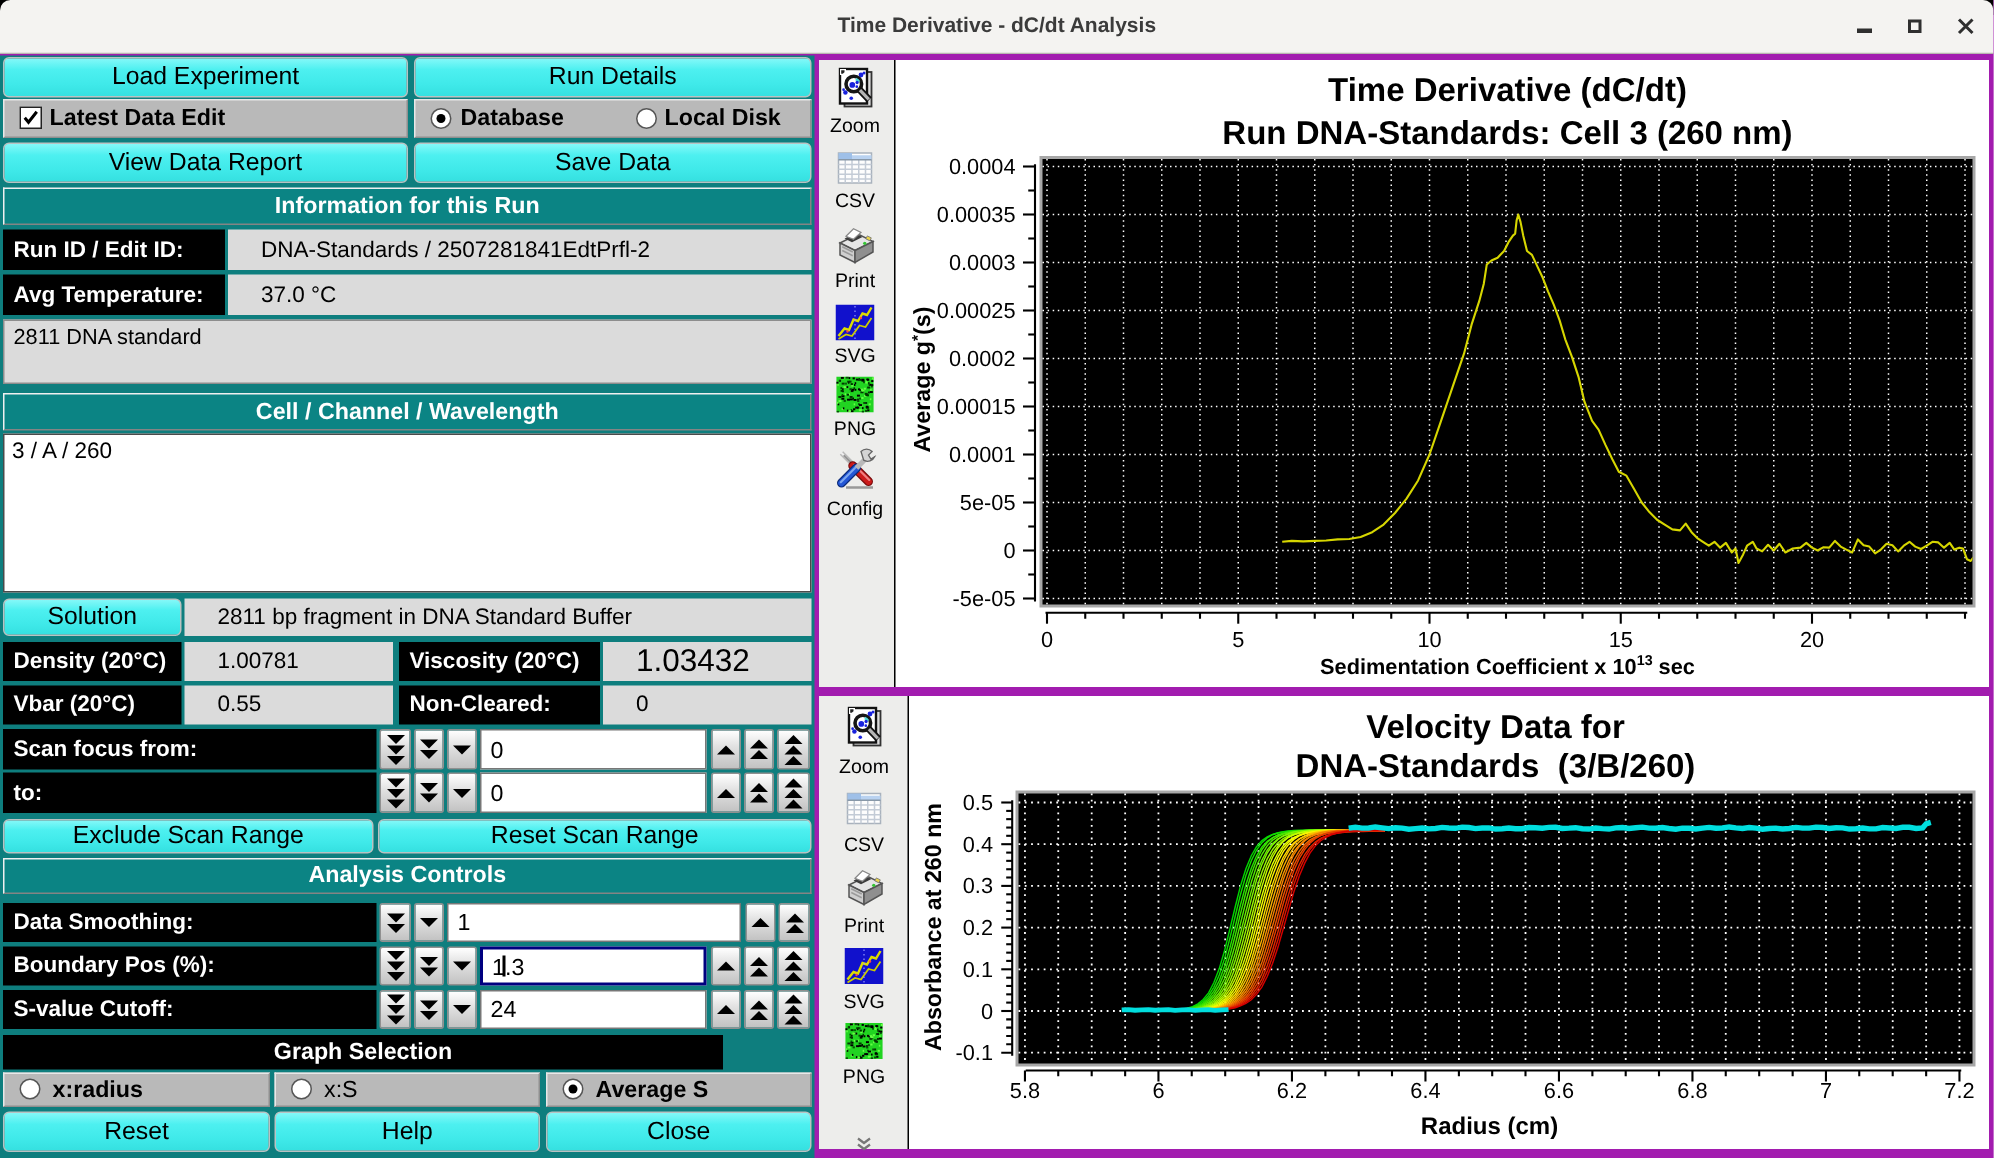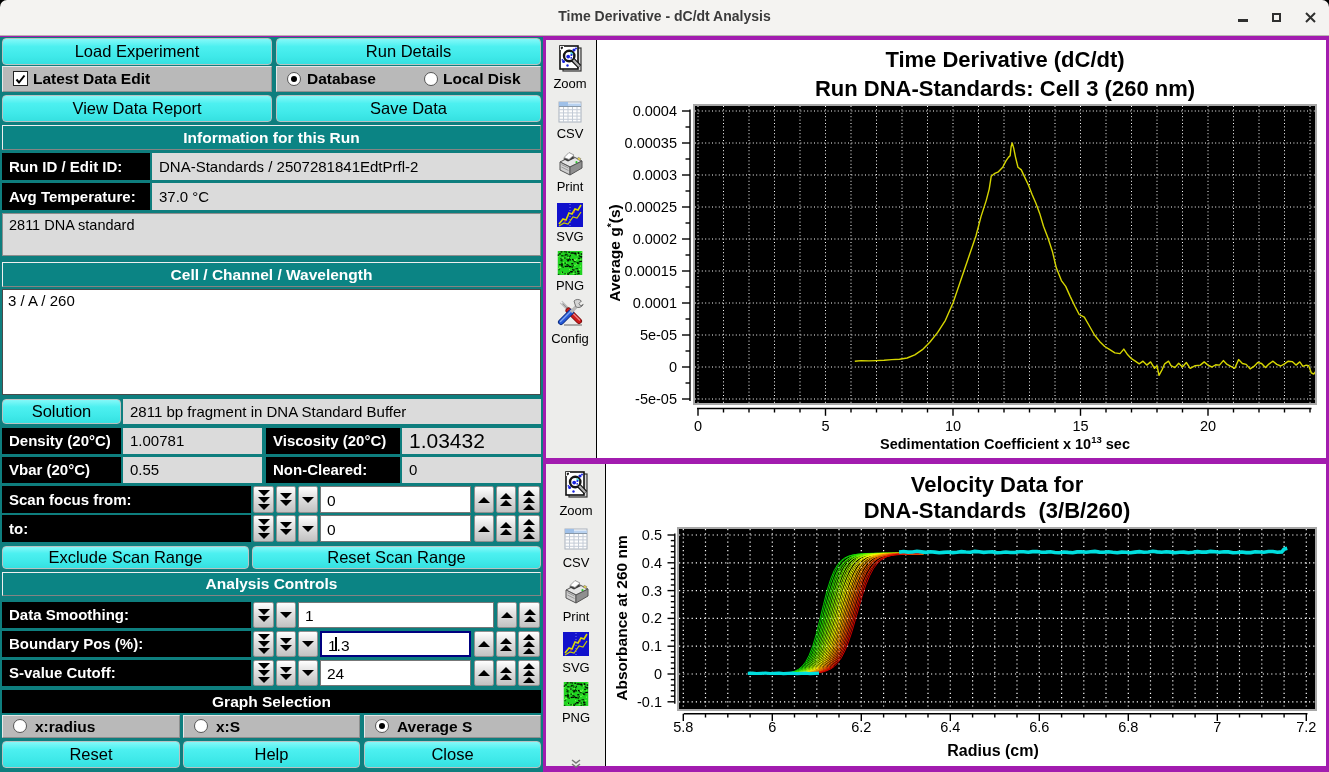--- a/index.html
+++ b/index.html
@@ -11,21 +11,21 @@
 #leftpanel { position:absolute; left:0; top:37px; width:543px; height:735px; background:#0e7e7e; }
 #lprows { position:absolute; left:0; top:0; width:543px; height:772px; }
 #boxtop { position:absolute; left:546px; top:40px; width:780px; height:418px; background:#fff; }
 #boxbot { position:absolute; left:546px; top:464px; width:780px; height:302px; background:#fff; }
 .strip { position:absolute; top:0; bottom:0; left:0; background:#ededeb; }
 .cbtn { position:absolute; text-align:center; color:#000;
   background:linear-gradient(180deg,#84f8f8 0%,#4df0f0 30%,#3fe9e9 70%,#35e0e0 100%);
   border:1.5px solid #b9c2c2; border-radius:4px; }
 .blk { position:absolute; background:#000; color:#fff; font-weight:bold; padding-left:7px; white-space:nowrap; }
 .blkbar { position:absolute; background:#000; color:#fff; font-weight:bold; text-align:center; font-size:15.5px; }
-.gf { position:absolute; background:#dbdbdb; color:#000; padding-left:7px; white-space:nowrap; overflow:hidden; }
+.gf { position:absolute; background:#dbdbdb; color:#000; padding-left:22px; white-space:nowrap; overflow:hidden; }
 .hdr { position:absolute; background:#0b8484; color:#fff; font-weight:bold; text-align:center;
   font-size:15.5px; border-top:1.5px solid #efefef; border-left:1.5px solid #efefef; border-bottom:1.5px solid #848484; border-right:1.5px solid #848484; }
 .gband { position:absolute; background:#b9b9b9; border-top:1px solid #e8e8e8; border-left:1px solid #e8e8e8; border-bottom:1px solid #8f8f8f; border-right:1px solid #8f8f8f; }
 .ta { position:absolute; background:#dbdbdb; font-size:14.5px; border:1px solid #8d8d8d; }
 .lb { position:absolute; background:#fff; border:1px solid #4a4a4a; font-size:15px; padding-top:1px; }
 .li { height:20px; line-height:20px; padding-left:5px; color:#000; }
 .li.sel { background:#000080; color:#fff; }
 .spb { position:absolute; background:linear-gradient(180deg,#ffffff 0%,#e3e3e3 40%,#c2c2c2 100%);
   border:1px solid #909090; border-radius:2px; display:flex; align-items:center; justify-content:center; }
 .tricol { display:flex; flex-direction:column; gap:1px; }
@@ -261,28 +261,28 @@
           <span class="tri up"></span>
         </span>
       </div>
 <div class="spb" style="left:518px;top:660px;width:22px;height:26px">
         <span class="tricol">
           <span class="tri up"></span>
           <span class="tri up"></span>
           <span class="tri up"></span>
         </span>
       </div>
-<div class="blkbar" style="left:2px;top:690px;width:539px;height:23px;line-height:23px">Graph Selection</div>
+<div class="blkbar" style="left:2px;top:690px;width:480px;height:23px;line-height:23px">Graph Selection</div>
 <div class="gband" style="left:2px;top:715px;width:178px;height:23px"></div>
 <div class="gband" style="left:183px;top:715px;width:177px;height:23px"></div>
 <div class="gband" style="left:364px;top:715px;width:177px;height:23px"></div>
 <div class="rb" style="left:13px;top:719px"></div>
 <div style="position:absolute;left:35px;top:718px;font-size:15.5px;font-weight:bold;color:#000;white-space:nowrap">x:radius</div>
 <div class="rb" style="left:194px;top:719px"></div>
-<div style="position:absolute;left:216px;top:718px;font-size:15.5px;font-weight:bold;color:#000;white-space:nowrap">x:S</div>
+<div style="position:absolute;left:216px;top:718px;font-size:15.5px;font-weight:normal;color:#000;white-space:nowrap">x:S</div>
 <div class="rb" style="left:375px;top:719px">
         <span class="rdot"></span>
       </div>
 <div style="position:absolute;left:397px;top:718px;font-size:15.5px;font-weight:bold;color:#000;white-space:nowrap">Average S</div>
 <div class="cbtn" style="left:2px;top:741px;width:178px;height:27px;line-height:25px;font-size:16.5px">Reset</div>
 <div class="cbtn" style="left:183px;top:741px;width:177px;height:27px;line-height:25px;font-size:16.5px">Help</div>
 <div class="cbtn" style="left:364px;top:741px;width:177px;height:27px;line-height:25px;font-size:16.5px">Close</div>
 </div>
 <div id="boxtop">
   <div class="strip" style="width:51px;border-right:1.5px solid #000"></div>

